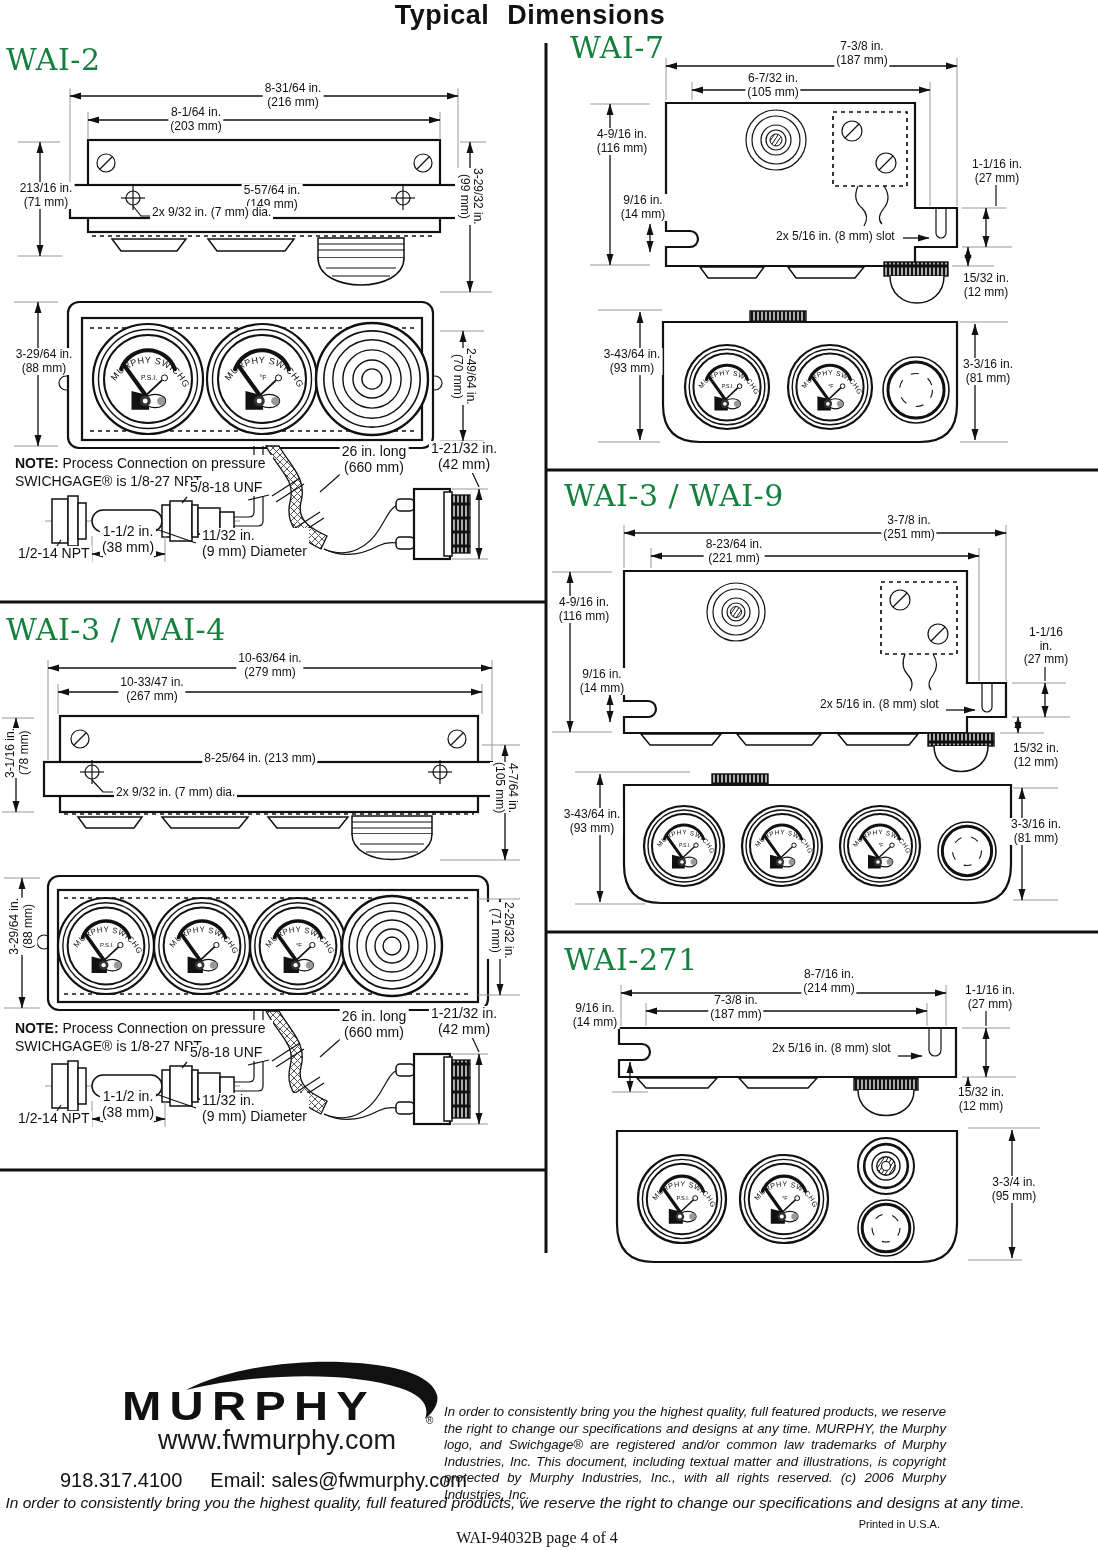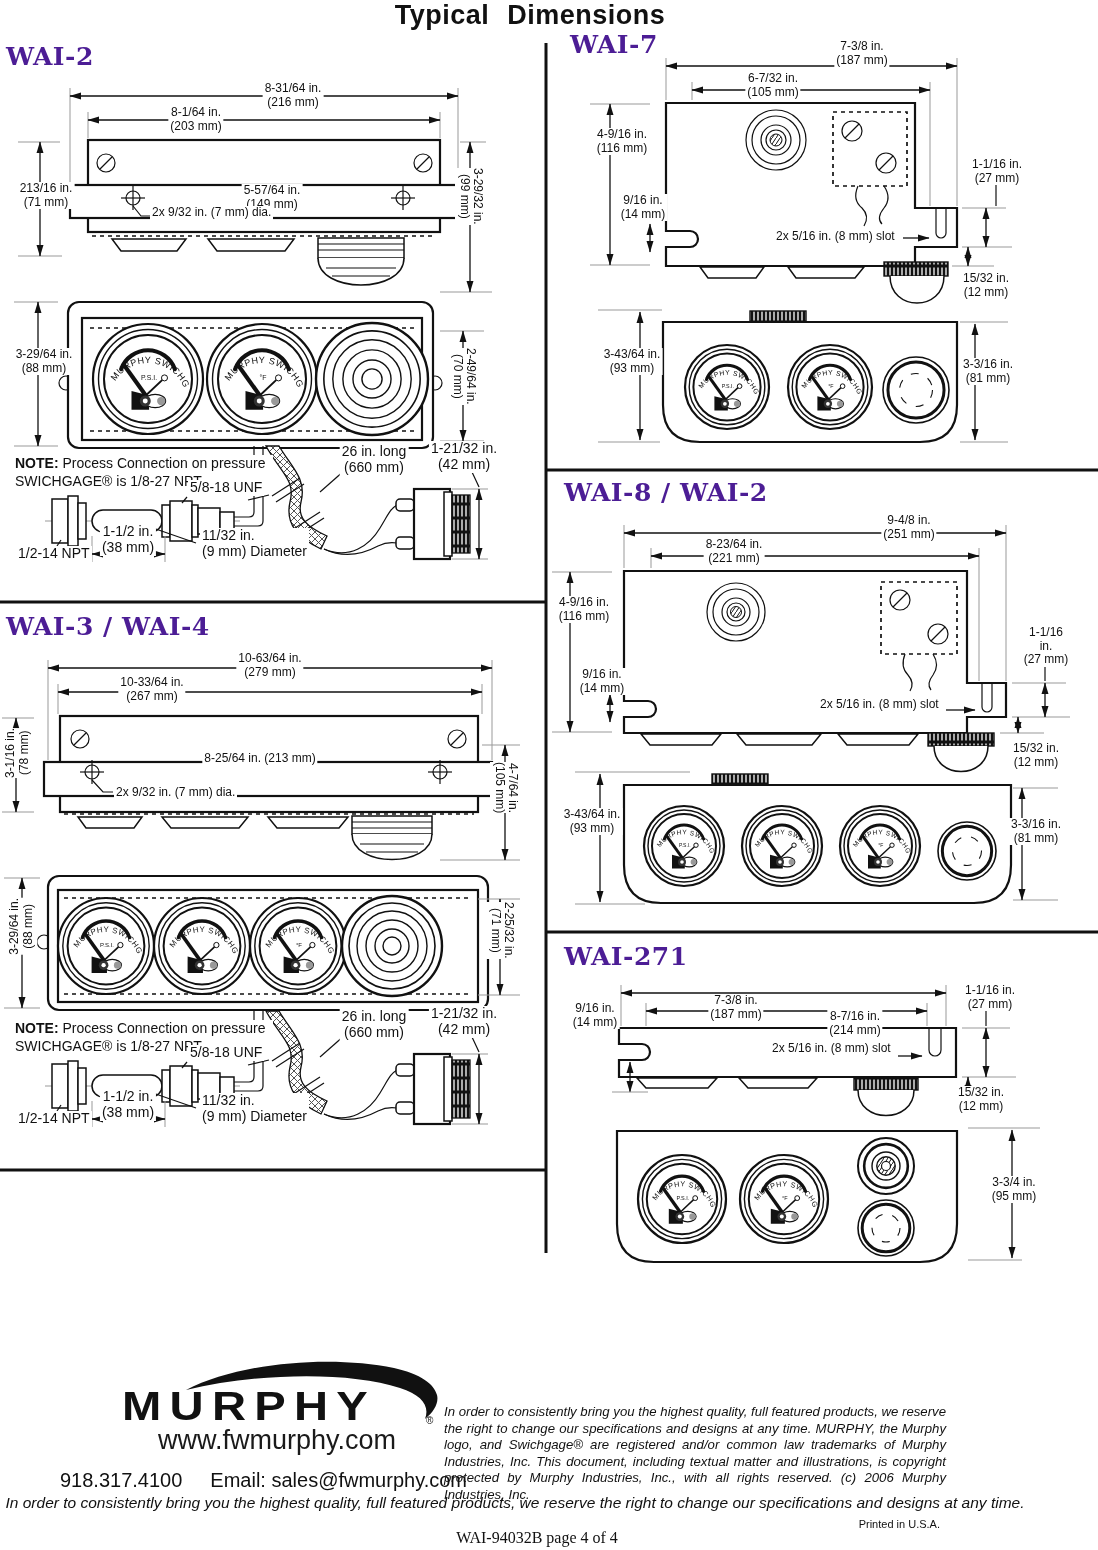--- a/index.html
+++ b/index.html
@@ -5,21 +5,21 @@
   html,body{margin:0;padding:0;background:#fff;}
   #page{position:relative;width:1098px;height:1550px;background:#fff;overflow:hidden;
         font-family:"Liberation Sans",sans-serif;color:#111;}
   #art{position:absolute;left:0;top:0;}
   .lbl{position:absolute;font:12px/1.14 "Liberation Sans",sans-serif;color:#111;
        white-space:pre-line;background:#fff;padding:0 2px;}
   .c{transform:translateX(-50%);text-align:center;}
   .vr{writing-mode:vertical-rl;text-align:center;}
   .vl{writing-mode:vertical-rl;transform:rotate(180deg);text-align:center;}
   .hdr{position:absolute;font-family:"DejaVu Serif","Liberation Serif",serif;
-       font-weight:bold;font-size:25px;color:#4c1d95;letter-spacing:.5px;}
+       font-weight:normal;font-size:30px;color:#15803d;letter-spacing:.5px;}
   .title{position:absolute;font:bold 27px/1 "Liberation Sans",sans-serif;
          word-spacing:10px;letter-spacing:.5px;transform:translateX(-50%);}
   .note{position:absolute;font:14px/1.28 "Liberation Sans",sans-serif;width:258px;background:#fff;}
   .brand{position:absolute;font:bold 40px/1 "Liberation Sans",sans-serif;letter-spacing:7px;
          transform:scaleX(1.18);transform-origin:left center;}
   .www{position:absolute;font:27px/1 "Liberation Sans",sans-serif;transform:translateX(-50%);color:#1a1a1a;}
   .phone{position:absolute;font:20px/1 "Liberation Sans",sans-serif;margin-top:13px;}
   .legal{position:absolute;width:502px;font:italic 13.2px/16.6px "Liberation Sans",sans-serif;text-align:justify;}
   .tagline{position:absolute;left:0;width:1030px;text-align:center;
            font:italic 15.5px/1.2 "Liberation Sans",sans-serif;}
@@ -633,21 +633,21 @@
   <g>
     <path d="M186,1390 C240,1362 332,1355 394,1368 C421,1374 434,1384 437,1395 C439,1403 434,1412 425,1419
              C430,1406 422,1395 400,1388 C348,1371 256,1373 186,1390 Z" fill="#111"></path>
   </g>
 </svg>
 
 <div class="title" style="left:530px;top:2px;">Typical Dimensions</div>
 
 <div class="hdr" style="left:6px;top:42px;">WAI-2</div>
 <div class="hdr" style="left:570px;top:30px;">WAI-7</div>
-<div class="hdr" style="left:564px;top:478px;">WAI-8 / WAI-2</div>
+<div class="hdr" style="left:564px;top:478px;">WAI-3 / WAI-9</div>
 <div class="hdr" style="left:6px;top:612px;">WAI-3 / WAI-4</div>
 <div class="hdr" style="left:564px;top:942px;">WAI-271</div>
 
 <div class="lbl c" style="left:293px;top:82px;">8-31/64 in.
 (216 mm)</div>
 <div class="lbl c" style="left:196px;top:106px;">8-1/64 in.
 (203 mm)</div>
 <div class="lbl c" style="left:272px;top:143px;margin-top:41px;">5-57/64 in.
 (149 mm)</div>
 <div class="lbl c" style="left:46px;top:182px;">213/16 in.
@@ -668,21 +668,21 @@
 <div class="lbl c" style="left:464px;top:441px;font-size:14px;">1-21/32 in.
 (42 mm)</div>
 <div class="lbl c" style="left:128px;top:524px;font-size:14px;">1-1/2 in.
 (38 mm)</div>
 <div class="lbl" style="left:16px;top:546px;font-size:14px;">1/2-14 NPT</div>
 <div class="lbl" style="left:200px;top:528px;font-size:14px;">11/32 in.
 (9 mm) Diameter</div>
 
 <div class="lbl c" style="left:270px;top:652px;">10-63/64 in.
 (279 mm)</div>
-<div class="lbl c" style="left:152px;top:676px;">10-33/64 in.
+<div class="lbl c" style="left:152px;top:676px;">10-33/47 in.
 (267 mm)</div>
 <div class="lbl c" style="left:260px;top:752px;">8-25/64 in. (213 mm)</div>
 <div class="lbl vl" style="left:2px;top:728px;">3-1/16 in.
 (78 mm)</div>
 <div class="lbl vr" style="left:490px;top:762px;">4-7/64 in.
 (105 mm)</div>
 <div class="lbl" style="left:114px;top:786px;">2x 9/32 in. (7 mm) dia.</div>
 <div class="lbl vl" style="left:6px;top:898px;">3-29/64 in.
 (88 mm)</div>
 <div class="lbl vr" style="left:486px;top:902px;">2-25/32 in.
@@ -712,39 +712,39 @@
 <div class="lbl c" style="left:997px;top:158px;">1-1/16 in.
 (27 mm)</div>
 <div class="lbl" style="left:774px;top:230px;">2x 5/16 in. (8 mm) slot</div>
 <div class="lbl c" style="left:986px;top:272px;">15/32 in.
 (12 mm)</div>
 <div class="lbl c" style="left:632px;top:348px;">3-43/64 in.
 (93 mm)</div>
 <div class="lbl c" style="left:988px;top:358px;">3-3/16 in.
 (81 mm)</div>
 
-<div class="lbl c" style="left:909px;top:514px;">9-4/8 in.
+<div class="lbl c" style="left:909px;top:514px;">3-7/8 in.
 (251 mm)</div>
 <div class="lbl c" style="left:734px;top:538px;">8-23/64 in.
 (221 mm)</div>
 <div class="lbl c" style="left:584px;top:596px;">4-9/16 in.
 (116 mm)</div>
 <div class="lbl c" style="left:602px;top:668px;">9/16 in.
 (14 mm)</div>
 <div class="lbl c" style="left:1046px;top:626px;">1-1/16 in.
 (27 mm)</div>
 <div class="lbl" style="left:818px;top:698px;">2x 5/16 in. (8 mm) slot</div>
 <div class="lbl c" style="left:1036px;top:742px;">15/32 in.
 (12 mm)</div>
 <div class="lbl c" style="left:592px;top:808px;">3-43/64 in.
 (93 mm)</div>
 <div class="lbl c" style="left:1036px;top:818px;">3-3/16 in.
 (81 mm)</div>
 
-<div class="lbl c" style="left:829px;top:1010px;margin-left:26px;">8-7/16 in.
+<div class="lbl c" style="left:829px;top:968px;">8-7/16 in.
 (214 mm)</div>
 <div class="lbl c" style="left:736px;top:994px;">7-3/8 in.
 (187 mm)</div>
 <div class="lbl c" style="left:595px;top:1002px;">9/16 in.
 (14 mm)</div>
 <div class="lbl c" style="left:990px;top:984px;">1-1/16 in.
 (27 mm)</div>
 <div class="lbl" style="left:770px;top:1042px;">2x 5/16 in. (8 mm) slot</div>
 <div class="lbl c" style="left:981px;top:1086px;">15/32 in.
 (12 mm)</div>

